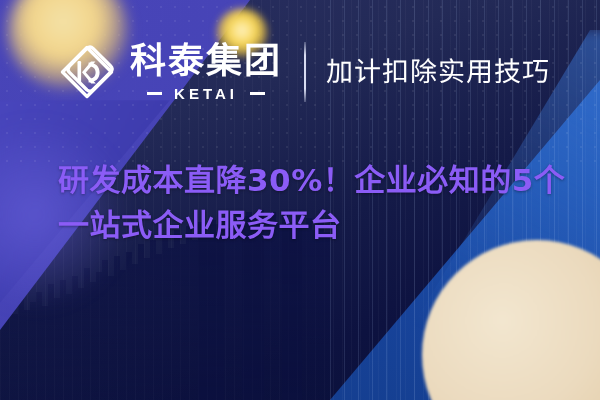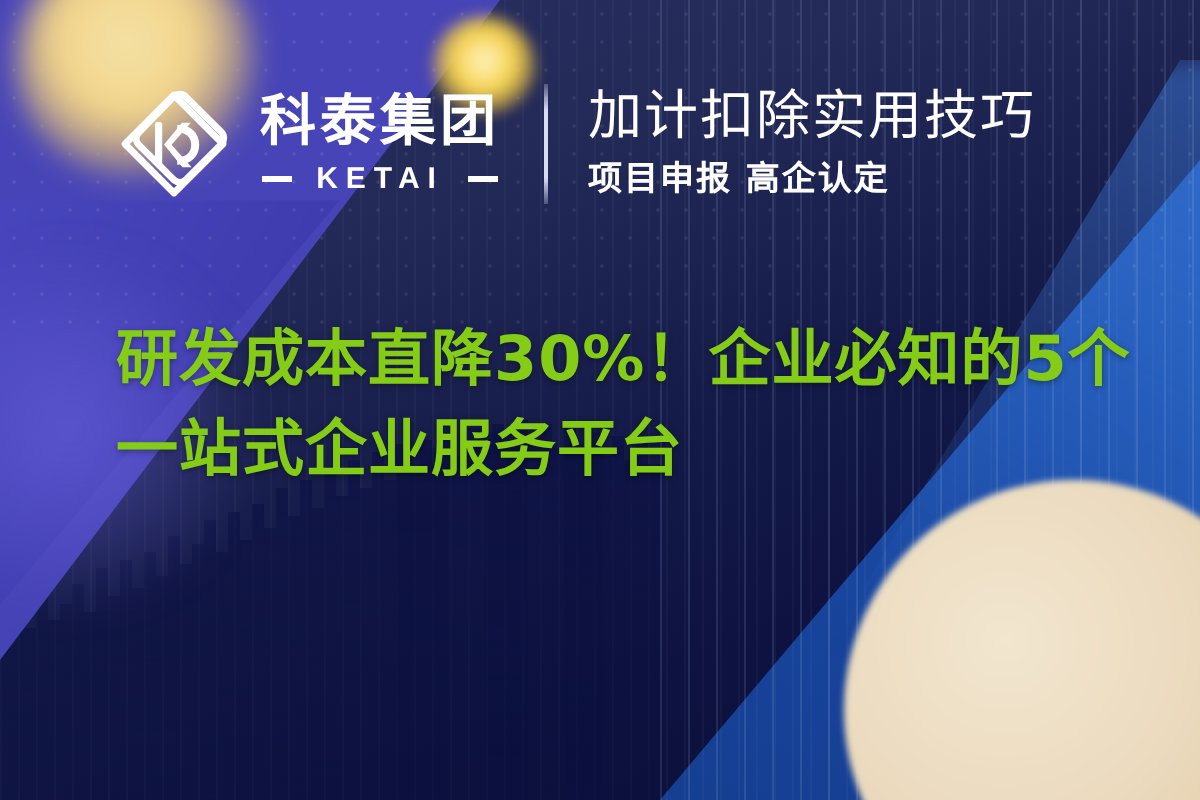--- a/index.html
+++ b/index.html
@@ -103,21 +103,21 @@
   
   .header{
     position:absolute;left:58px;top:42px;
     display:flex;align-items:center;
   }
   .logo-mark{width:58px;height:58px;flex:0 0 auto;}
   .logo-mark svg{display:block;width:100%;height:100%;}
 
   .logo-words{margin-left:14px;display:flex;flex-direction:column;align-items:center;}
   .logo-cn{
-    font-size:28px;line-height:1;font-weight:bold;color:#ffffff;
+    font-size:36px;line-height:1;font-weight:bold;color:#ffffff;
     letter-spacing:2px;white-space:nowrap;
     font-family:"DejaVu Sans","Liberation Sans",sans-serif;
   }
   .logo-en{
     margin-top:6px;display:flex;align-items:center;gap:12px;
     font-size:15px;font-weight:bold;color:#ffffff;letter-spacing:4px;
   }
   .logo-en .dash{display:block;width:15px;height:3px;background:#ffffff;}
 
   .divider{
@@ -132,21 +132,21 @@
   }
   .slogan-sub{
     margin-top:8px;font-size:17px;line-height:1;color:#ffffff;font-weight:bold;
     letter-spacing:1px;white-space:nowrap;
     font-family:"DejaVu Sans","Liberation Sans",sans-serif;
   }
 
   
   .title{
     position:absolute;left:58px;top:158px;width:500px;
-    color:#84cc16;font-weight:bold;
+    color:#8b5cf6;font-weight:bold;
     font-size:31px;line-height:45px;letter-spacing:.5px;
     font-family:"DejaVu Sans","Liberation Sans",sans-serif;
     text-shadow:0 1px 3px rgba(0,0,0,.35);
   }
   .title-line{display:block;white-space:nowrap;}
 </style>
 </head>
 <body>
 
 <div class="banner">
@@ -206,21 +206,20 @@
         <span class="dash"></span>
         <span>KETAI</span>
         <span class="dash"></span>
       </div>
     </div>
 
     <div class="divider"></div>
 
     <div class="slogan">
       <div class="slogan-main">加计扣除实用技巧</div>
-      <div class="slogan-sub">项目申报 高企认定</div>
     </div>
 
   </div>
 
   <div class="title">
     <span class="title-line">研发成本直降30%！企业必知的5个</span>
     <span class="title-line">一站式企业服务平台</span>
   </div>
 
 </div>

